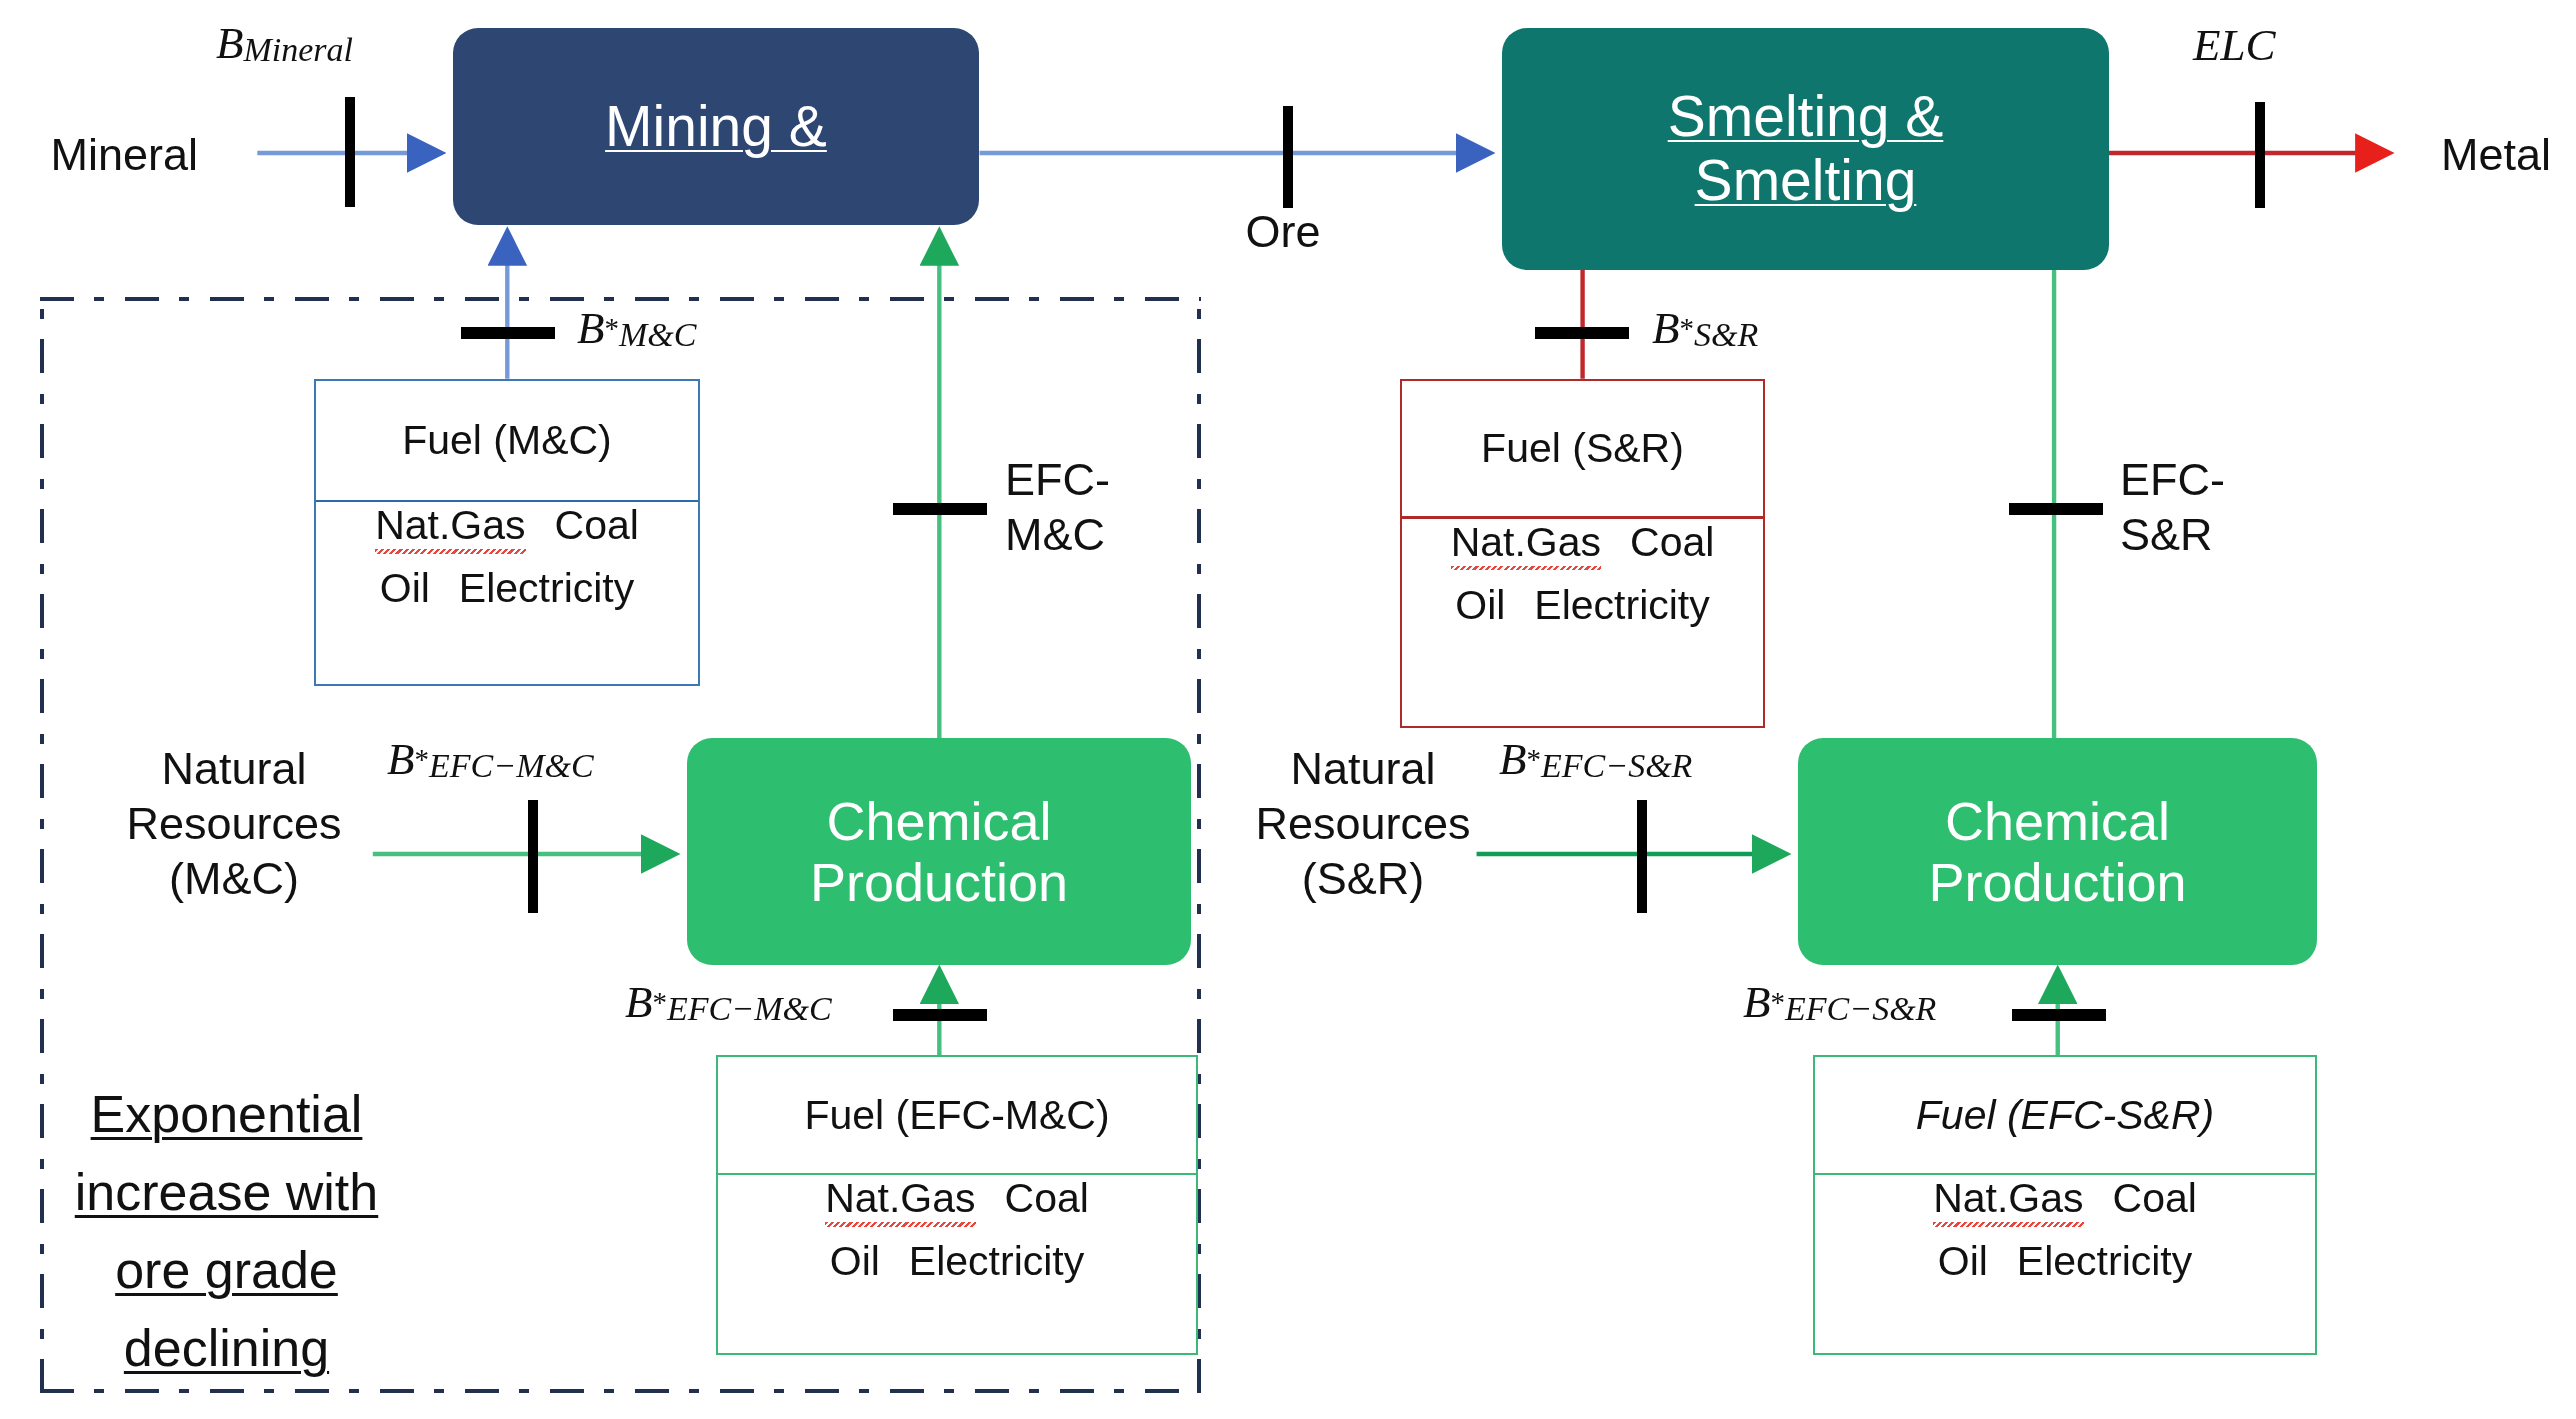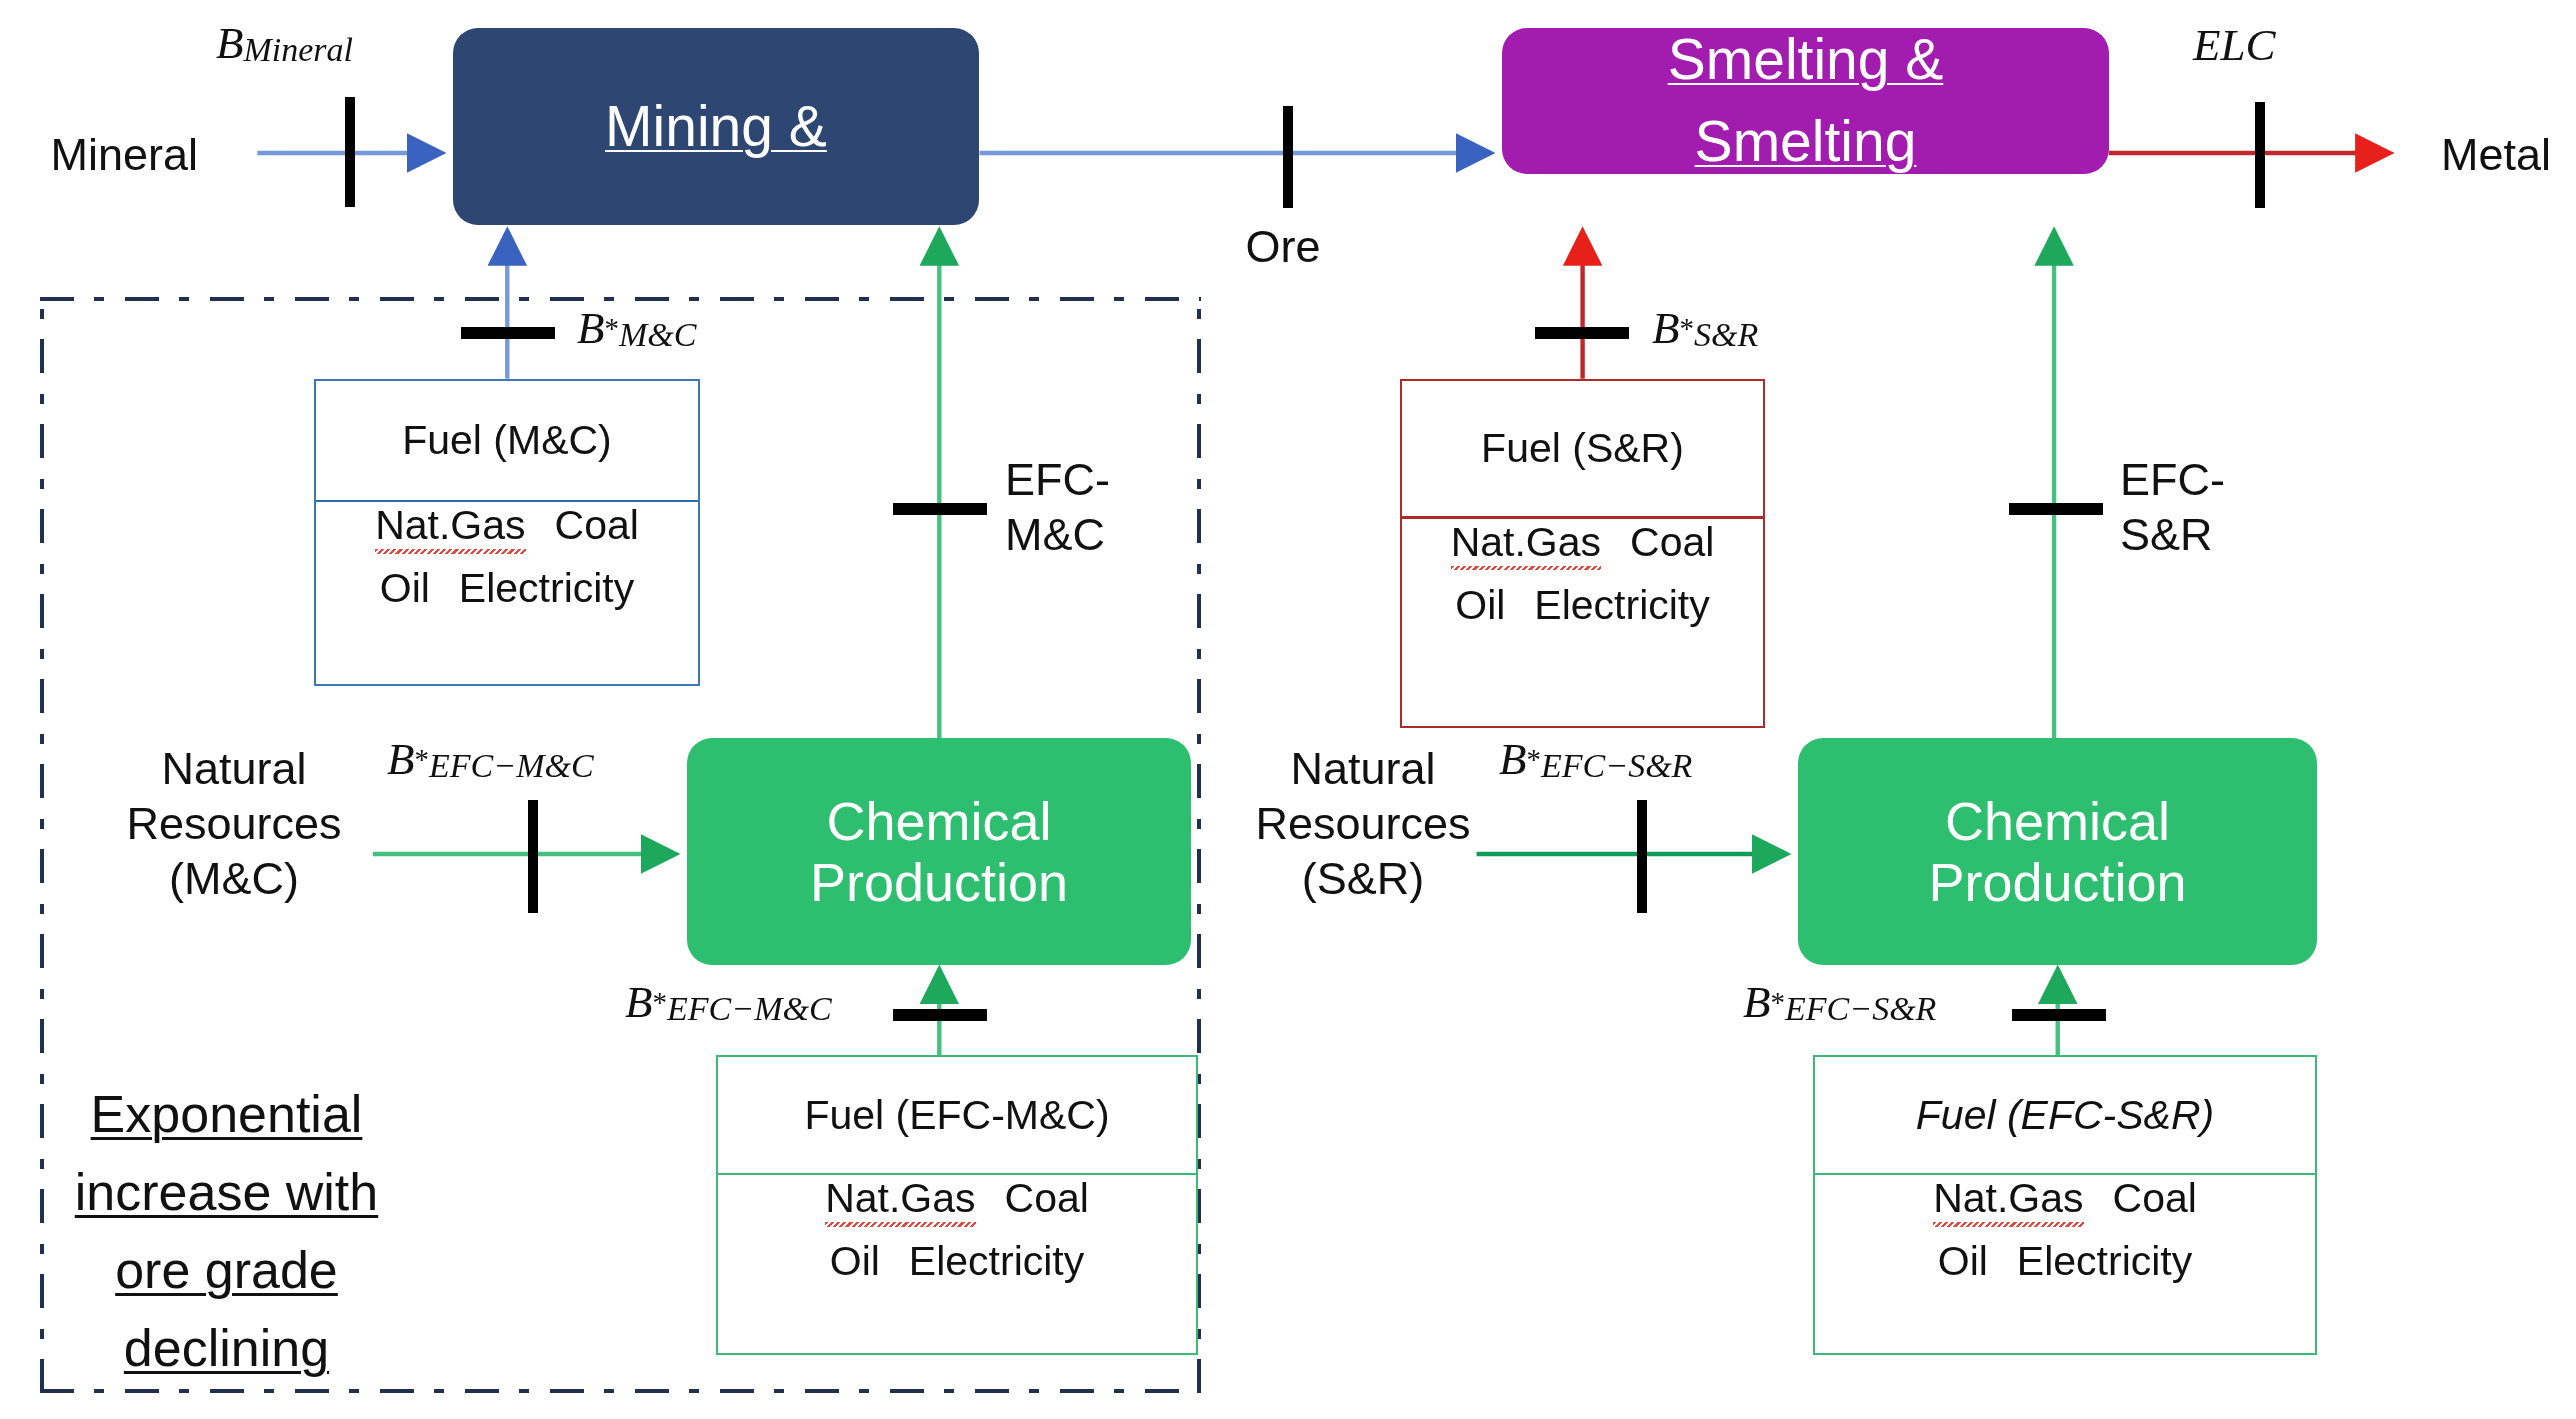--- a/index.html
+++ b/index.html
@@ -30,22 +30,22 @@
     box-sizing:border-box;
   }
   .proc span{display:block;text-decoration:underline;text-underline-offset:4.4px;text-decoration-thickness:2.2px;}
   .proc.nounder span{text-decoration:none;}
 
   #mining{
     left:453px; top:28px; width:526px; height:197px;
     background:#2E4672; font-size:57px;
   }
   #smelting{
-    left:1502px; top:28px; width:607px; height:146px;
-    background:#a21caf; font-size:57px;justify-content:space-between;
+    left:1502px; top:28px; width:607px; height:242px;
+    background:#0f766e; font-size:57px;
   }
   #chem-left{
     left:687px; top:738px; width:504px; height:227px;
     background:#2DBE70; font-size:54px;
   }
   #chem-right{
     left:1798px; top:738px; width:519px; height:227px;
     background:#2DBE70; font-size:54px;
   }
 
@@ -274,21 +274,21 @@
       </div>
       <div class="row">
         <span>Oil</span>
         <span>Electricity</span>
       </div>
     </div>
   </div>
 
   <div class="lbl" style="left:7.3px;top:128px;width:234px;">Mineral</div>
 
-  <div class="lbl" style="left:1199px;top:220px;width:168px;">Ore</div>
+  <div class="lbl" style="left:1199px;top:205px;width:168px;">Ore</div>
 
   <div class="lbl" style="left:2412px;top:128px;width:168px;">Metal</div>
 
   <div class="lbl" style="left:1005px;top:453px;width:212px;text-align:left;">EFC-
 M&amp;C</div>
 
   <div class="lbl" style="left:2120px;top:453px;width:212px;text-align:left;">EFC-
 S&amp;R</div>
 
   <div class="lbl" style="left:88px;top:742px;width:292px;">Natural

